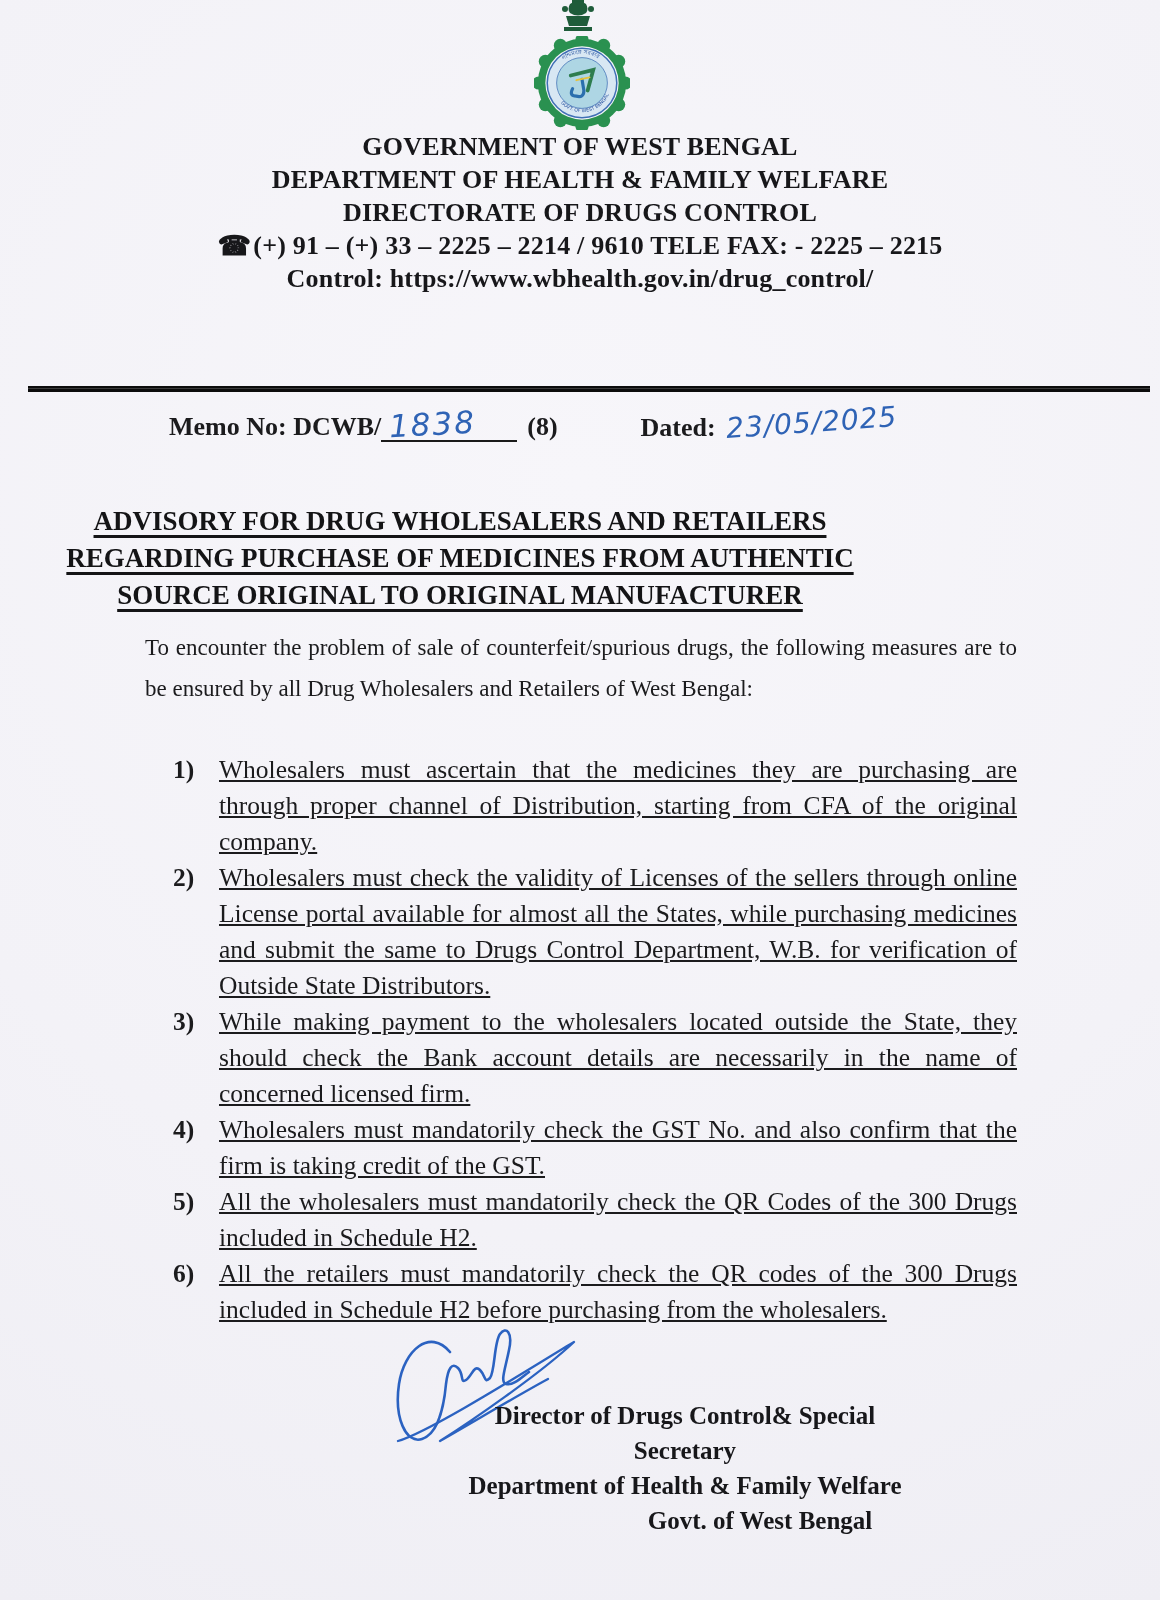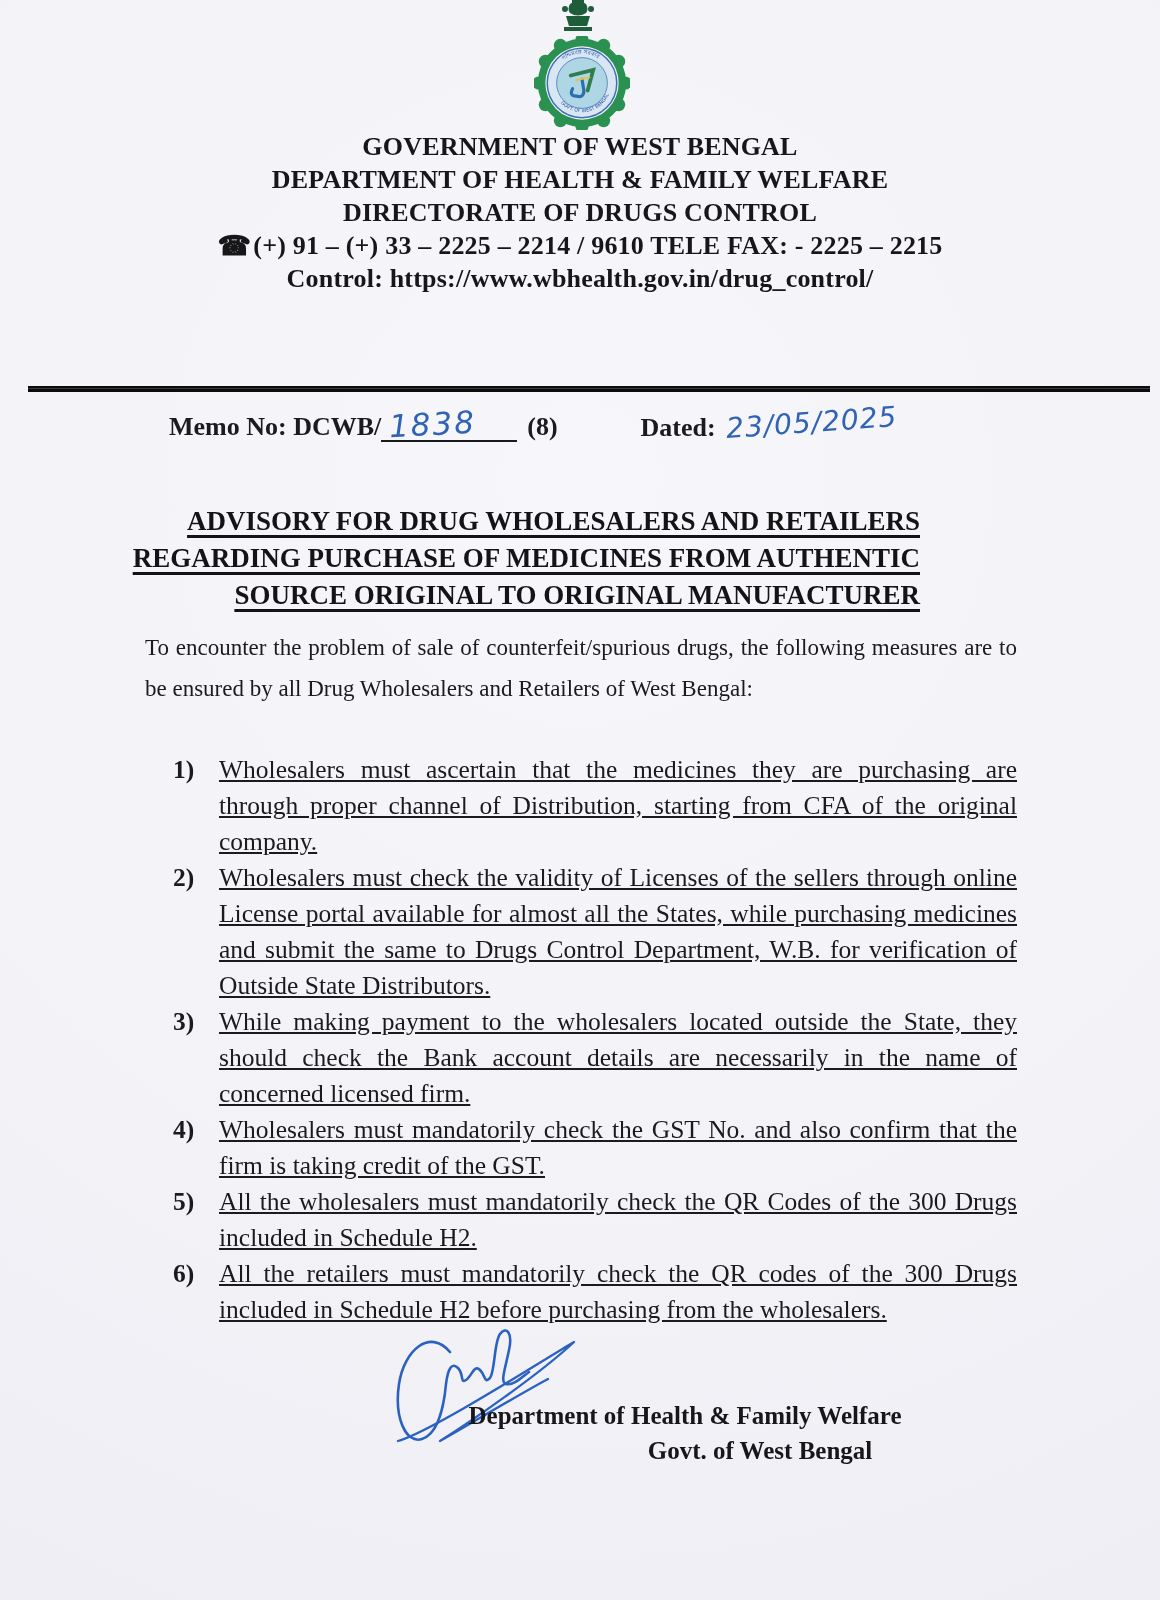--- a/index.html
+++ b/index.html
@@ -45,21 +45,21 @@
     transform:rotate(-3deg);
   }
   .memo-suffix{margin-left:10px;}
   .dated-wrap{position:absolute;right:118px;top:6px;white-space:nowrap;}
   .dated-date{
     display:inline-block;font-size:28px;letter-spacing:1px;margin-left:10px;
     transform:rotate(-4deg);position:relative;top:-4px;
   }
   
   .title{
-    position:absolute;left:0;top:503px;width:920px;text-align:right;
+    position:absolute;left:0;top:503px;width:920px;text-align:center;
     font-weight:bold;font-size:27px;line-height:37px;color:#141416;
   }
   .title .tline span{
     text-decoration:underline;text-decoration-thickness:2.5px;text-underline-offset:5px;
   }
   
   .intro{
     position:absolute;left:145px;top:627px;width:872px;
     font-size:23px;line-height:41px;text-align:justify;
   }
@@ -183,17 +183,18 @@
         <span class="itext">All the retailers must mandatorily check the QR codes of the 300 Drugs included in Schedule H2 before purchasing from the wholesalers.</span>
       </div>
   </div>
 
   <svg class="sig-svg" viewBox="0 0 195 132">
     <path d="M62 30 C 42 6, 16 28, 11 62 C 6 96, 18 122, 34 117 C 50 112, 56 84, 58 62 C 60 46, 64 40, 70 46 C 76 52, 72 62, 78 58 C 84 54, 86 42, 92 48 C 98 54, 96 62, 102 56 C 107 50, 106 20, 112 12 C 118 4, 125 10, 121 28 C 117 48, 112 60, 118 62 C 125 64, 133 56, 141 50" fill="none" stroke="#2b62c1" stroke-width="2.6" stroke-linecap="round"></path>
     <path d="M10 119 C 44 109, 152 40, 186 20 C 152 52, 82 100, 52 119 C 82 102, 132 72, 160 57" fill="none" stroke="#2b62c1" stroke-width="2.3" stroke-linecap="round" stroke-linejoin="round"></path>
   </svg>
 
   <div class="sig-block">
+    <div>Director of Drugs Control&amp; Special Secretary</div>
     <div>Department of Health &amp; Family Welfare</div>
     <div class="sig-line3">Govt. of West Bengal</div>
   </div>
 
 </div>
 
 </body></html>

